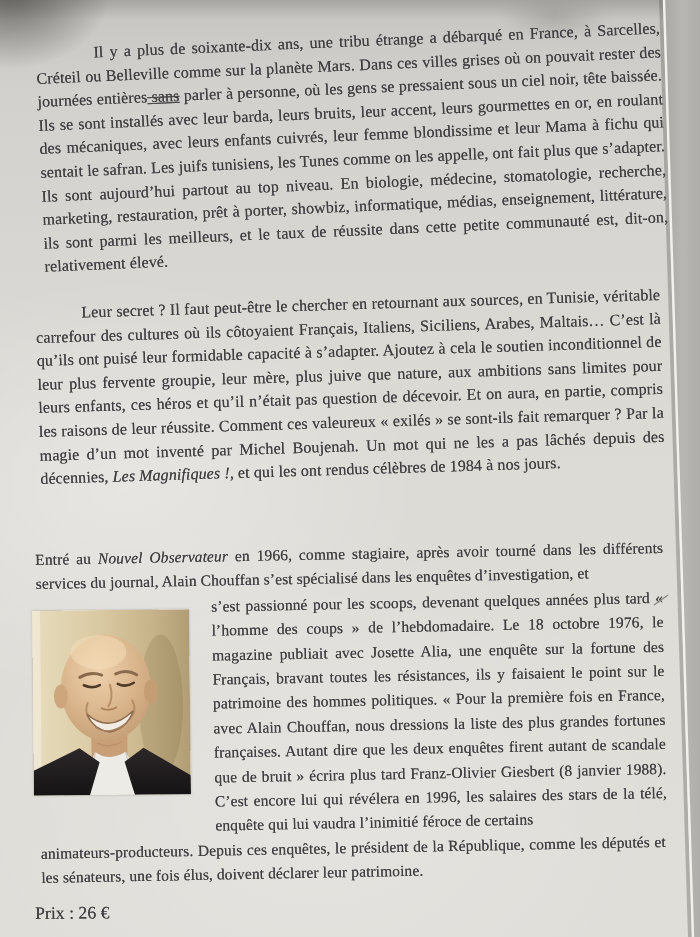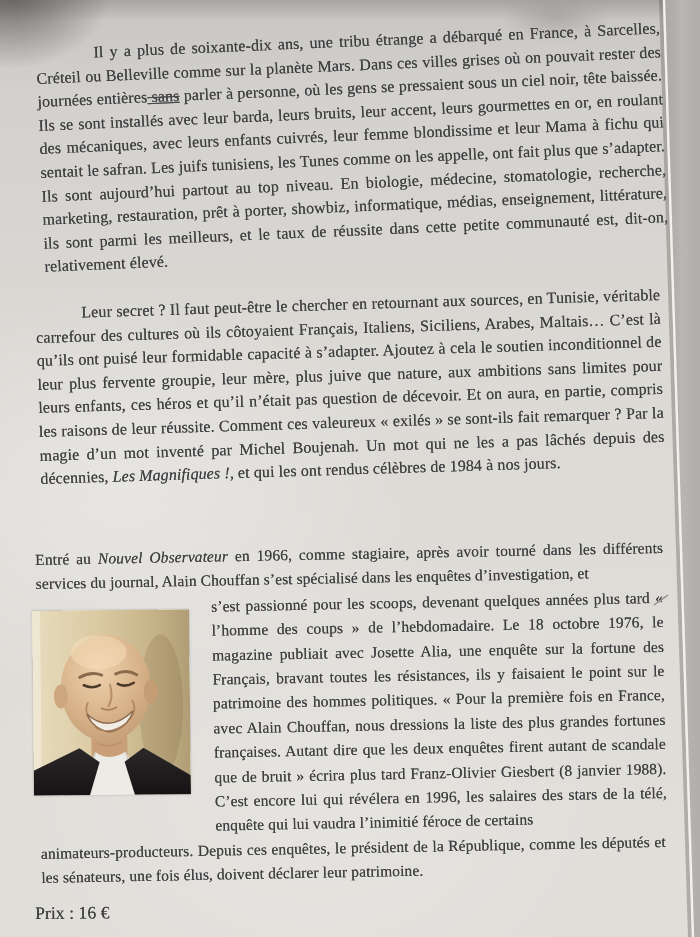--- a/index.html
+++ b/index.html
@@ -118,21 +118,21 @@
 
       <path d="M38,185 L62,142 Q76,152 92,142 L116,185 Z" fill="#edebe6"></path>
       <path d="M62,142 L50,185" fill="none" stroke="#cfccc5" stroke-width="1.5"></path>
       <path d="M92,142 L104,185" fill="none" stroke="#cfccc5" stroke-width="1.5"></path>
 
       <path d="M0,185 L0,160 L46,138 L66,152 L56,185 Z" fill="url(#jacket)"></path>
       <path d="M157,185 L157,166 L110,138 L91,152 L101,185 Z" fill="url(#jacket)"></path>
     </svg>
   </div>
 
-  <div class="tx price">Prix : 16 €</div>
+  <div class="tx price">Prix : 26 €</div>
 
   <svg class="edge-overlay" width="700" height="937" viewBox="0 0 700 937">
     <defs>
       <linearGradient id="edgeg" x1="0" y1="0" x2="1" y2="0">
         <stop offset="0" stop-color="#aaa8a4"></stop>
         <stop offset="0.5" stop-color="#b8b6b2"></stop>
         <stop offset="1" stop-color="#b0aeaa"></stop>
       </linearGradient>
     </defs>
     <line x1="661" y1="0" x2="690" y2="937" stroke="rgba(96,94,90,0.38)" stroke-width="4"></line>

